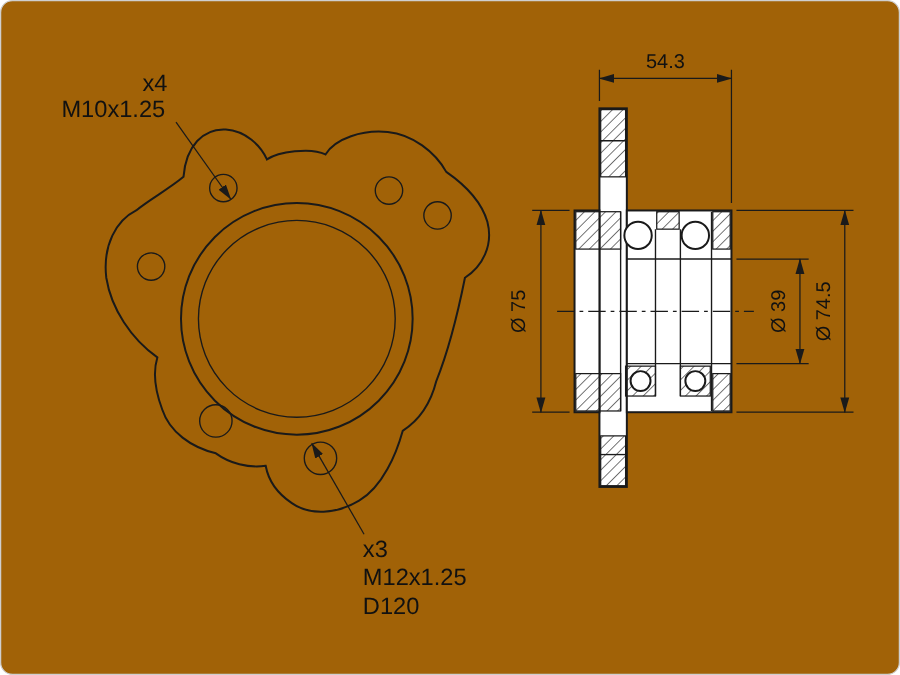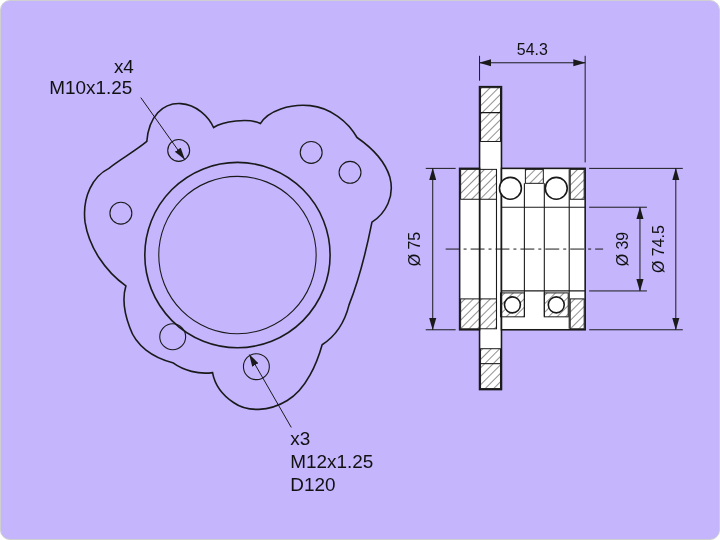--- a/index.html
+++ b/index.html
@@ -1,21 +1,21 @@
 <!DOCTYPE html>
 <html><head>
 <meta charset="utf-8">
 <style>
   html,body { margin:0; padding:0; background:#ffffff; }
   .canvas {
     position:relative;
     width:718px; height:538px;
     border:1px solid #cfcfcf;
     border-radius:10px;
-    background:#c4b5fd;
+    background:#a16207;
     overflow:hidden;
     font-family:"Liberation Sans", sans-serif;
   }
   svg { display:block; }
   .outline   { fill:none; stroke:#1a1a1a; stroke-width:1.6; }
   .outline-w { fill:#ffffff; stroke:#1a1a1a; stroke-width:1.6; }
   .thin      { fill:none; stroke:#1a1a1a; stroke-width:1.1; }
   .dim       { fill:none; stroke:#1a1a1a; stroke-width:1; }
   .hatched   { fill:url(#hatch); stroke:#1a1a1a; stroke-width:1; }
   .callout-text { font-size:19px; fill:#111; }

